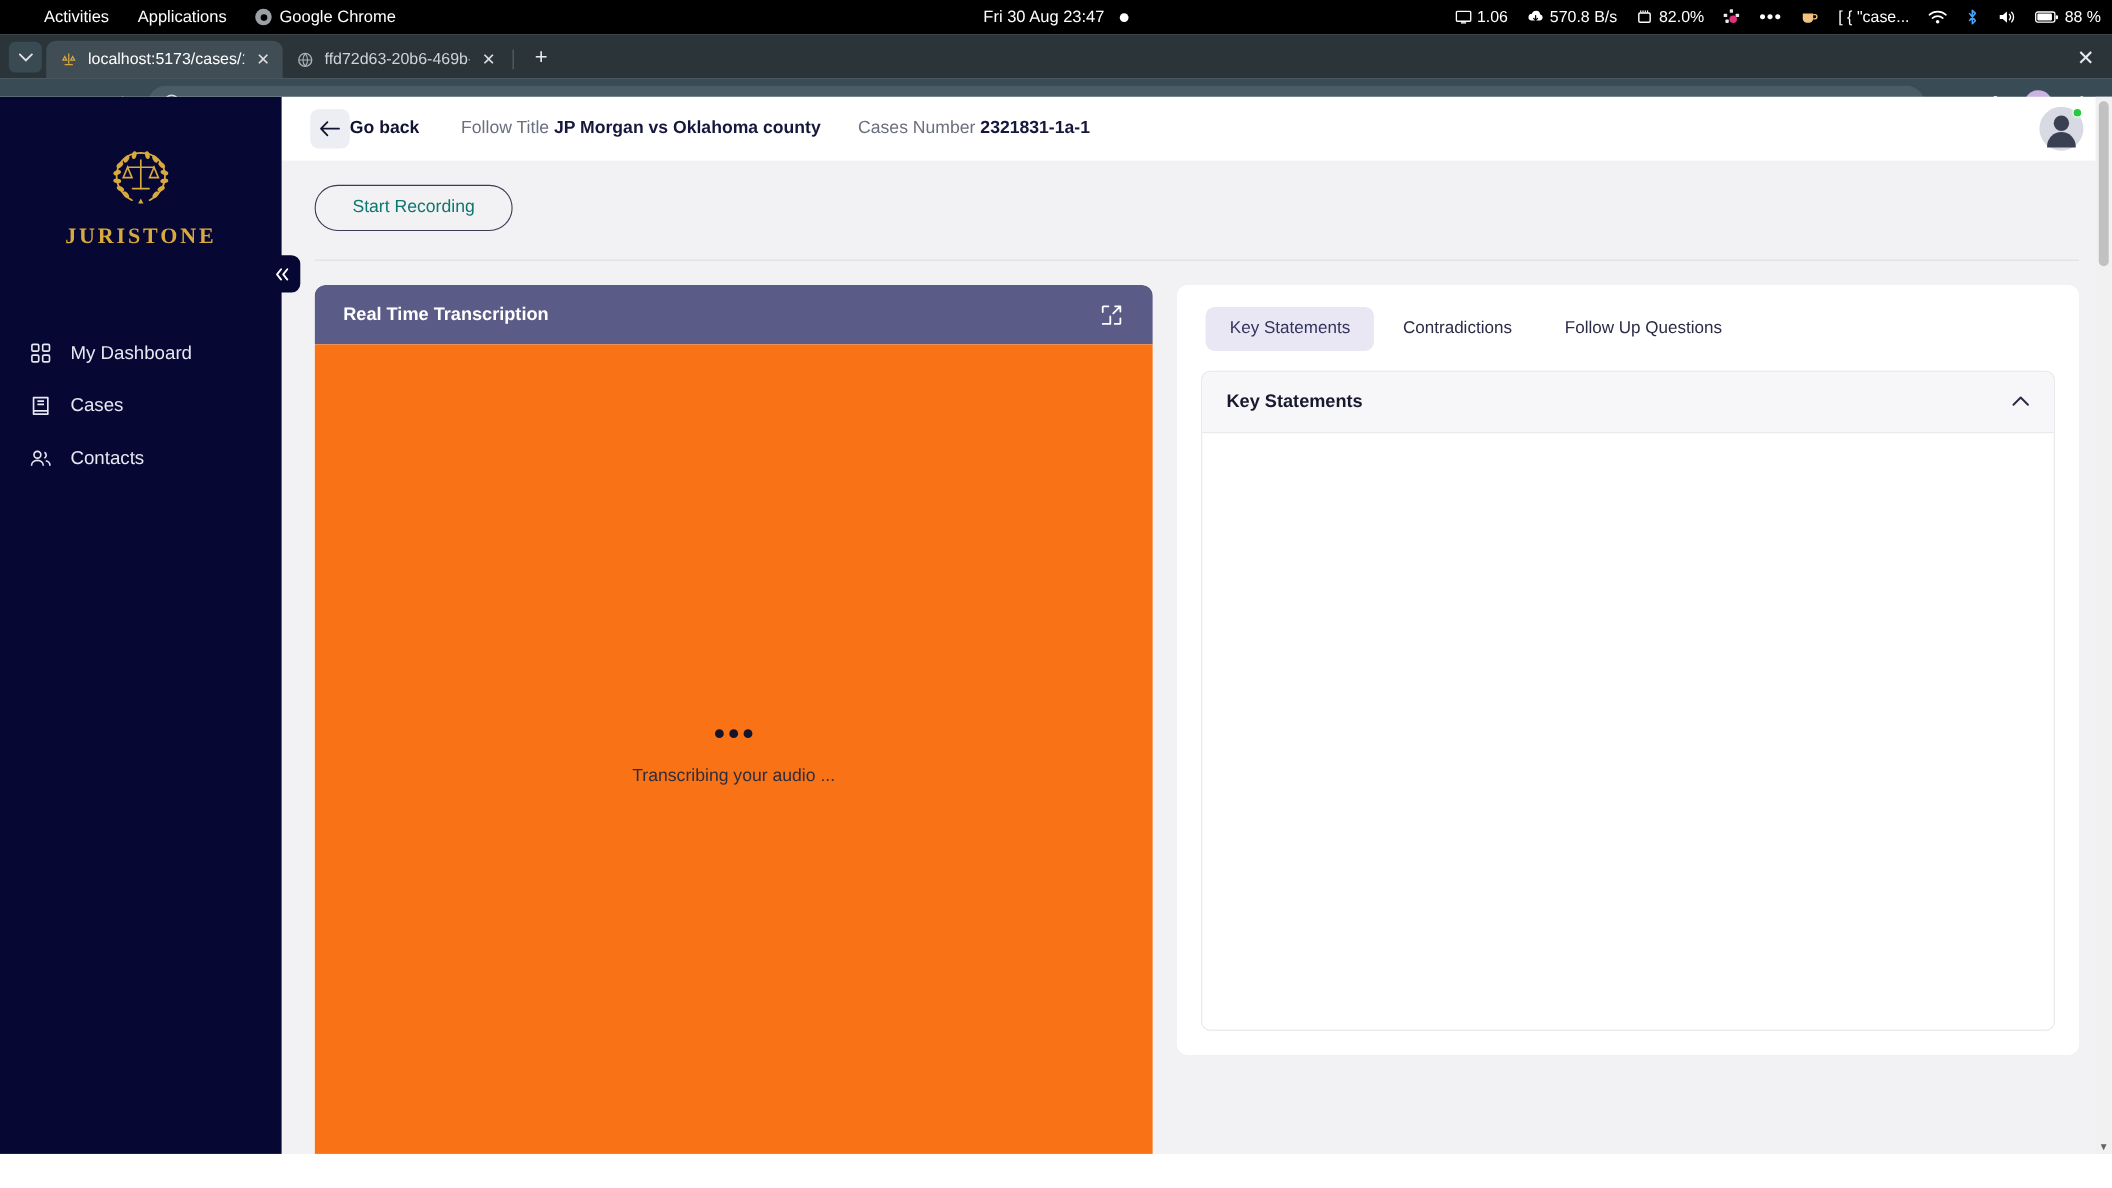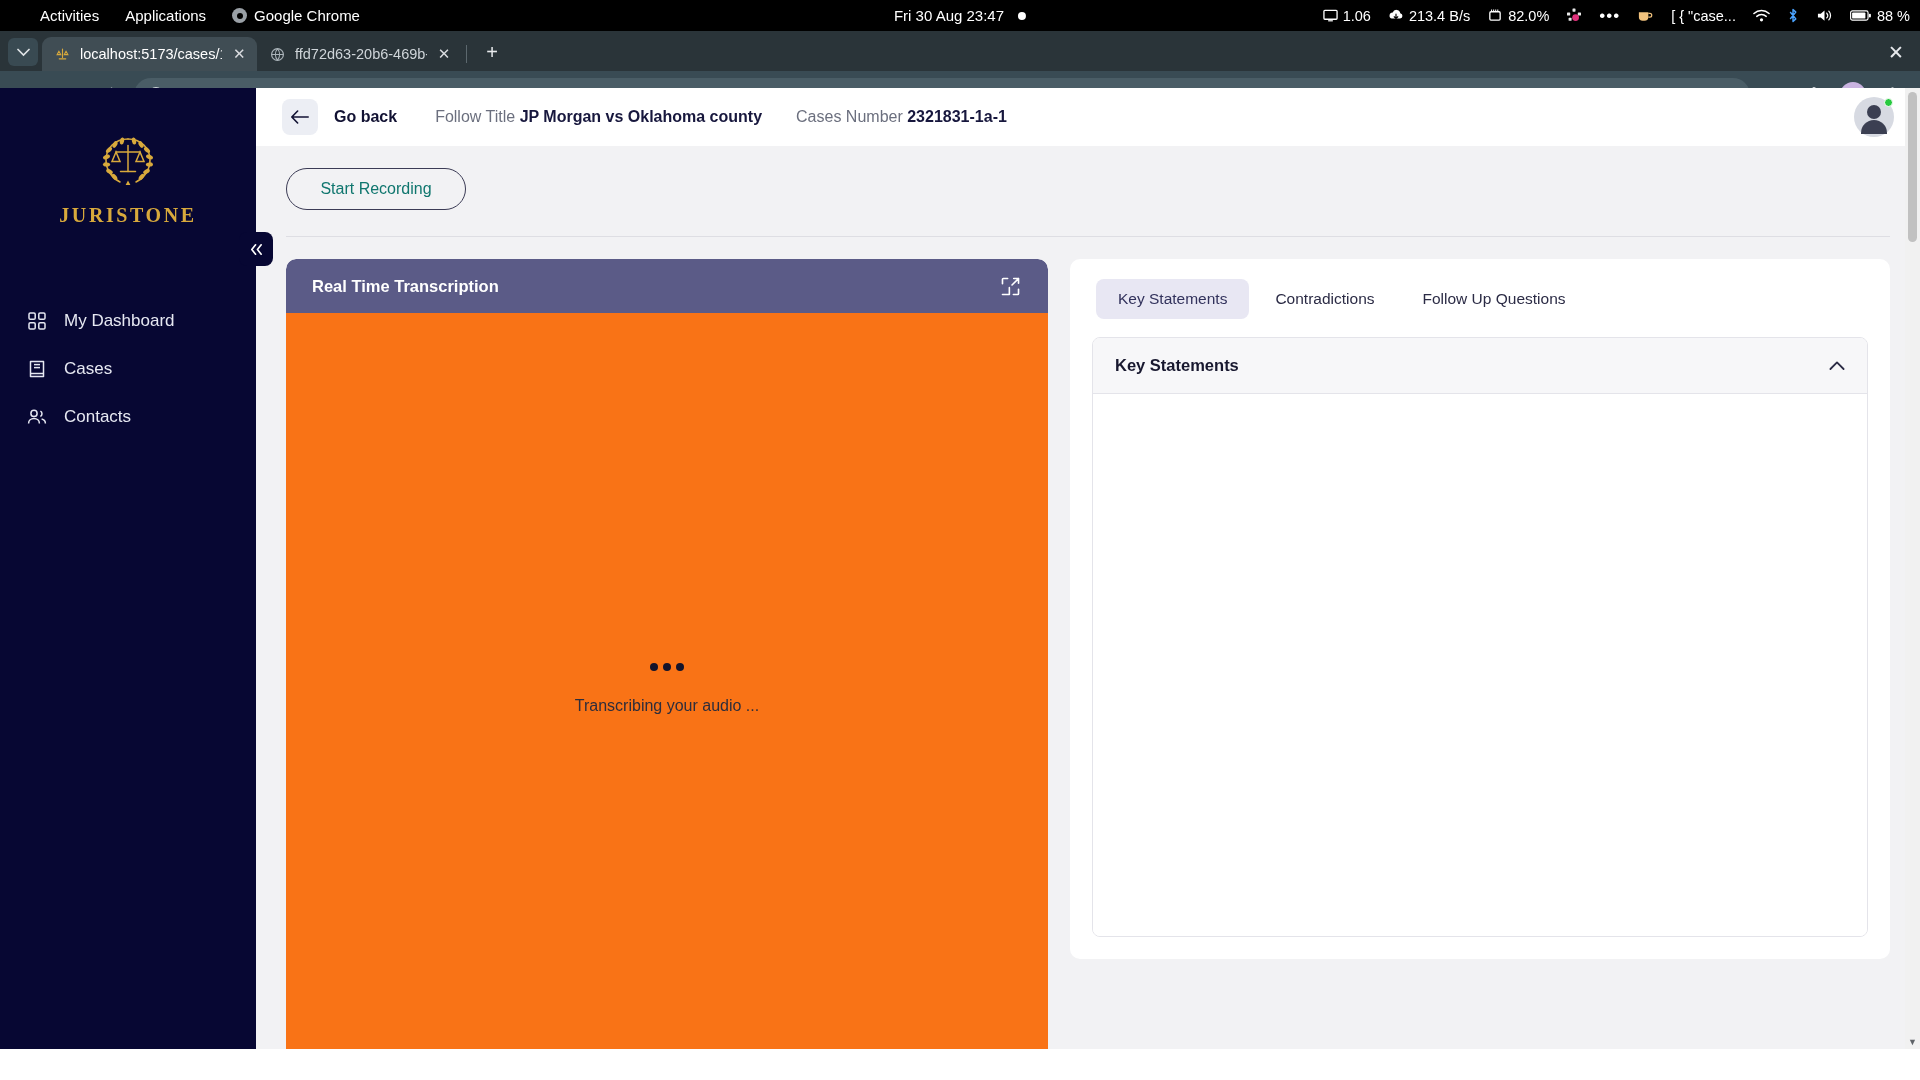--- a/index.html
+++ b/index.html
@@ -139,21 +139,21 @@
 
   #app-header {
     height: 58px; flex: 0 0 58px; background: #ffffff;
     display: flex; align-items: center; padding: 0 26px 0 26px;
   }
   .back-btn {
     width: 36px; height: 36px; border-radius: 8px;
     background: #eceef4; display: flex; align-items: center; justify-content: center;
     color: #121233; font-size: 18px;
   }
-  .go-back-label { margin-left: 16px; font-size: 16px; font-weight: bold; color: #121233; }
+  .go-back-label { font-size: 16px; font-weight: bold; color: #121233; }
   .meta-group { margin-left: 38px; font-size: 16px; color: #6b6f7e; white-space: nowrap; }
   .meta-group b { color: #17173d; font-weight: bold; }
   .meta-group.second { margin-left: 34px; }
   .avatar-wrap { margin-left: auto; position: relative; width: 40px; height: 40px; }
   .avatar {
     width: 40px; height: 40px; border-radius: 50%;
     background: #d7dae2; display: flex; align-items: flex-end; justify-content: center;
     overflow: hidden;
   }
   .avatar .head { width: 14px; height: 14px; border-radius: 50%; background: #3b3f52; position: absolute; top: 8px; left: 13px; }
@@ -261,21 +261,21 @@
           <rect x="1" y="2.5" width="14" height="9.5" rx="1" fill="none" stroke="#fff" stroke-width="1.4"></rect>
           <rect x="5.5" y="13" width="5" height="1.3" fill="#fff"></rect>
         </svg>
       <span>1.06</span>
     </span>
     <span class="stat">
       <svg width="16" height="15" viewBox="0 0 18 16">
           <path d="M4.4 11.5h9.2a3.1 3.1 0 0 0 .2-6.1A4.4 4.4 0 0 0 5.3 4.6 3.5 3.5 0 0 0 4.4 11.5z" fill="#fff"></path>
           <path d="M9 6.5v4.5M7 9.4 9 11.4 11 9.4" stroke="#000" stroke-width="1.3" fill="none" stroke-linecap="round"></path>
         </svg>
-      <span>213.4 B/s</span>
+      <span>570.8 B/s</span>
     </span>
     <span class="stat">
       <svg width="16" height="15" viewBox="0 0 17 16">
           <rect x="3" y="4" width="11" height="9" rx="1.2" fill="none" stroke="#fff" stroke-width="1.4"></rect>
           <g fill="#fff">
             <rect x="4.3" y="1.6" width="1.1" height="2"></rect>
             <rect x="6.5" y="1.6" width="1.1" height="2"></rect>
             <rect x="8.7" y="1.6" width="1.1" height="2"></rect>
             <rect x="10.9" y="1.6" width="1.1" height="2"></rect>
           </g>

